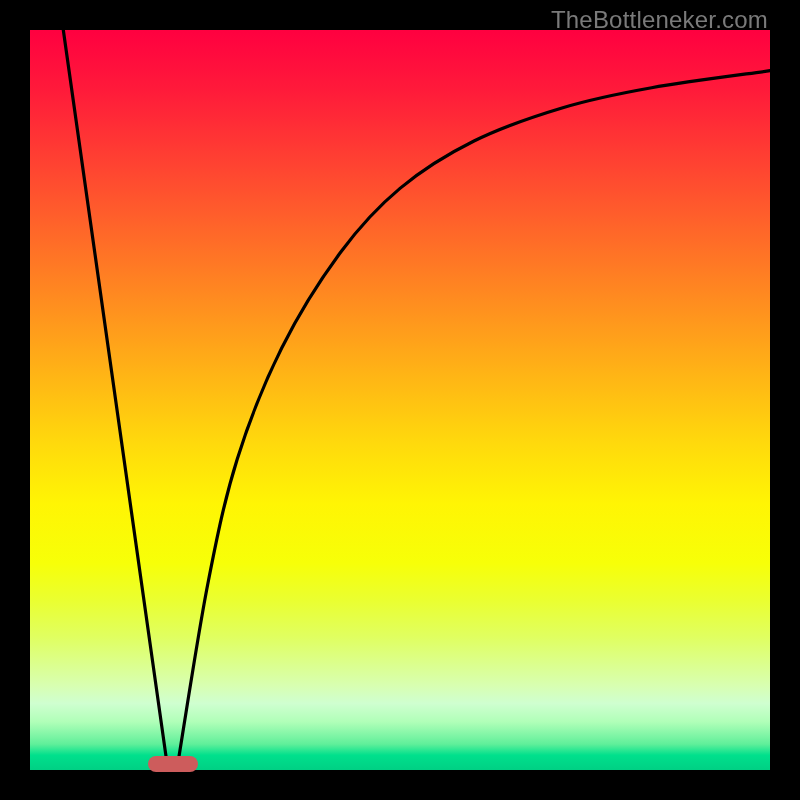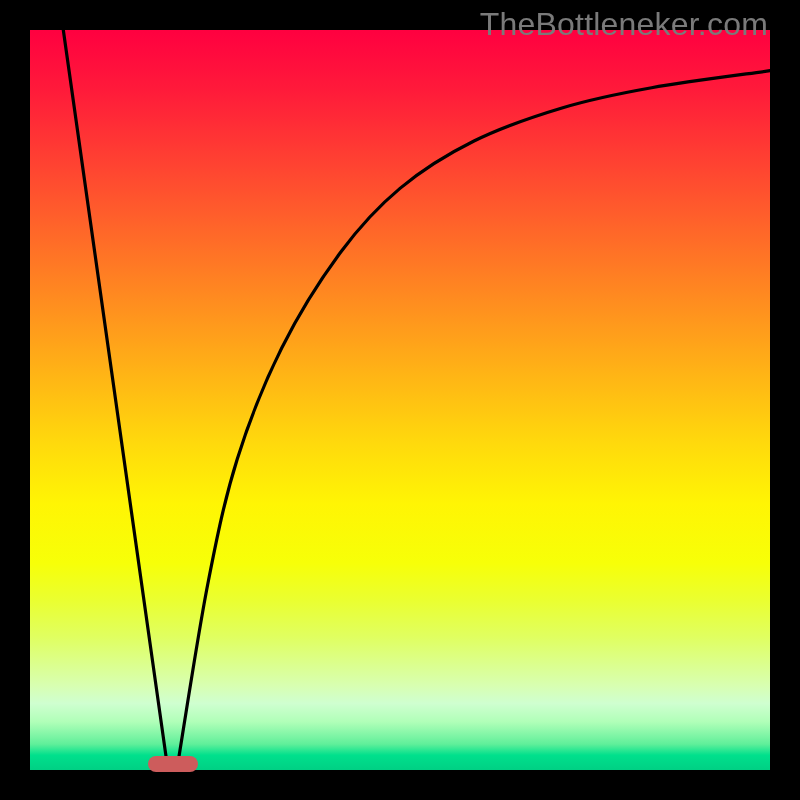--- a/index.html
+++ b/index.html
@@ -43,21 +43,21 @@
       #60ef9a 96.5%,
       #00e08c 98%,
       #00d084 100%
     );
   }
   .watermark {
     position: absolute;
     top: 6px;
     right: 32px;
     color: #7a7a7a;
-    font-size: 32px;
+    font-size: 24px;
     font-weight: 500;
     letter-spacing: 0.2px;
     z-index: 5;
     user-select: none;
     pointer-events: none;
   }
   svg.curve {
     position: absolute;
     left: 0;
     top: 0;

